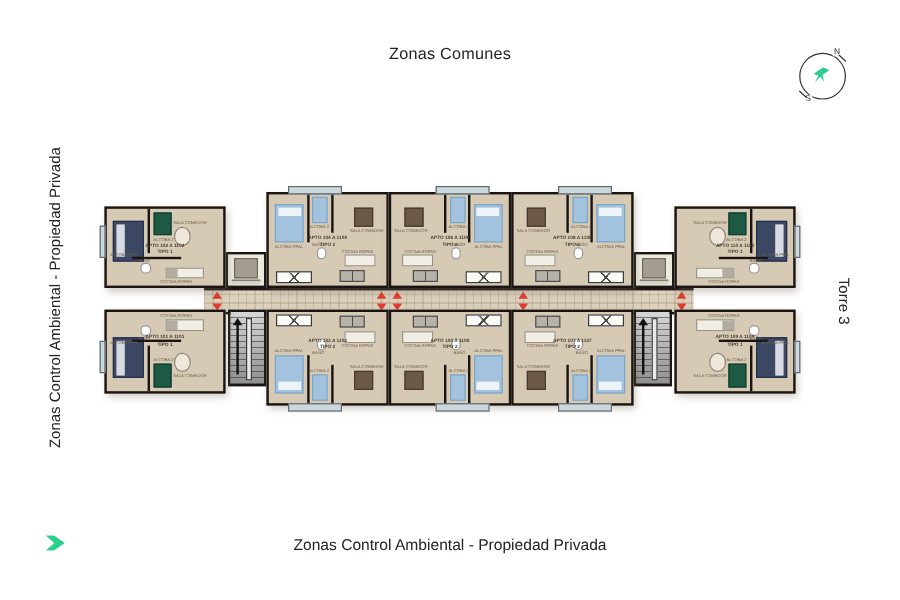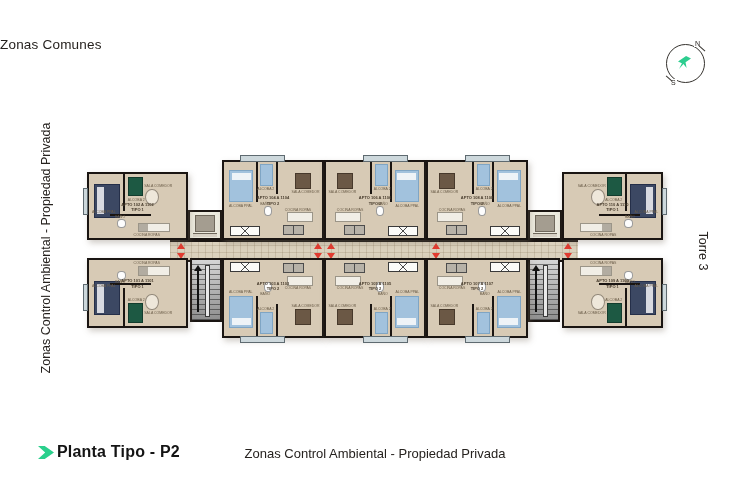--- a/index.html
+++ b/index.html
@@ -1,21 +1,21 @@
 <!DOCTYPE html>
 <html><head>
 <meta charset="utf-8">
 <style>
   html,body{margin:0;padding:0;background:#fff;}
   .stage{position:relative;width:750px;height:500px;background:#fff;overflow:hidden;
          font-family:"Liberation Sans", sans-serif;color:#26221f;}
   .abs{position:absolute;}
 
   
-  .header-title{left:0;right:0;top:37px;font-size:13.5px;letter-spacing:.2px;}
+  .header-title{left:0;right:0;top:37px;text-align:center;font-size:13.5px;letter-spacing:.2px;}
   .vlabel-left{left:46px;top:248px;transform:translate(-50%,-50%) rotate(-90deg);
                white-space:nowrap;font-size:12.5px;}
   .vlabel-right{left:703px;top:251px;transform:translate(-50%,-50%) rotate(90deg);
                 white-space:nowrap;font-size:12.5px;}
   .footer-title{left:57px;top:443px;font-size:16px;font-weight:700;color:#141414;letter-spacing:.2px;}
   .footer-center{left:0;right:0;top:446px;text-align:center;font-size:13px;}
   .title-arrow{left:38px;top:446px;width:16px;height:13px;background:#2bd08d;
                clip-path:polygon(0 0,42% 0,100% 50%,42% 100%,0 100%,45% 50%);}
 
   
@@ -401,16 +401,15 @@
         <div>TIPO 1</div>
     </div>
     <span class="rl rl-ppal">ALCOBA PPAL</span>
     <span class="rl rl-alc2">ALCOBA 2</span>
     <span class="rl rl-sala">SALA COMEDOR</span>
     <span class="rl rl-coci">COCINA ROPAS</span>
     <span class="rl rl-bano">BAÑO</span>
   </div>
 
   <div class="abs title-arrow"></div>
-  <div class="abs footer-title">Planta Tipo - P2</div>
   <div class="abs footer-center">Zonas Control Ambiental - Propiedad Privada</div>
 
 </div>
 
 </body></html>

